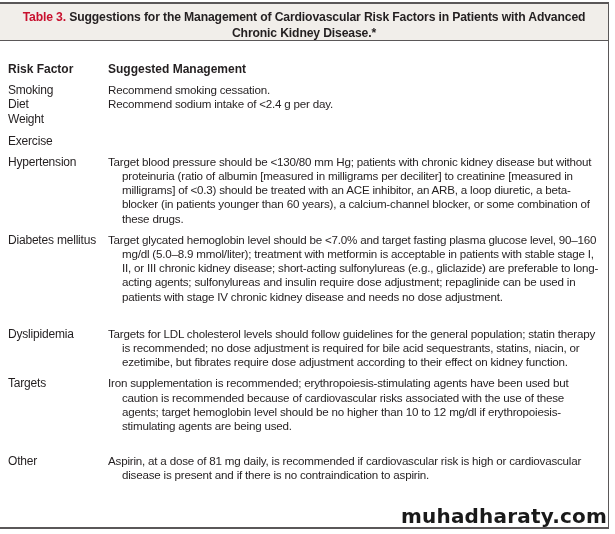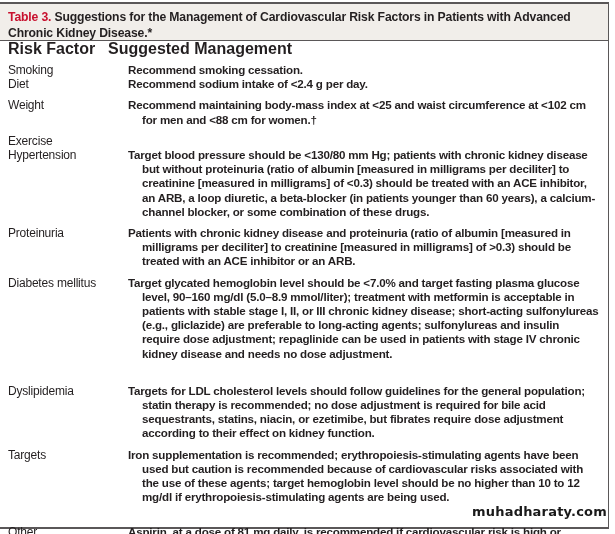--- a/index.html
+++ b/index.html
@@ -18,39 +18,39 @@
       box-sizing: border-box;
     }
     .title-bar {
       background: #f1eeea;
       border-bottom: 1.5px solid #5a5758;
       padding: 5px 8px 4px 8px;
       height: 37px; box-sizing: border-box;
       font-size: 12.2px; font-weight: bold; line-height: 16px;
       color: #231f20;
       letter-spacing: -0.15px;
+      text-align: center;
     }
     .title-bar .tlabel { color: #c8102e; }
     .col-head {
-      display: flex; padding: 0 0 0 8px; font-size: 16px; font-weight: bold; line-height: 16px;
+      display: flex; padding: 20px 0 0 8px; font-size: 12px; font-weight: bold; line-height: 16px;
     }
     .c1 { width: 100px; flex: none; }
     .c2 { flex: 1; padding-right: 8px; }
     .row {
       display: flex; padding-left: 8px; font-size: 11.6px; line-height: 14.2px;
       letter-spacing: -0.2px;
-      gap: 20px;
     }
     .row .c1 { font-size: 12px; }
     .row .c2 {
-      padding-left: 14px; text-indent: -14px; font-weight: bold;
+      padding-left: 14px; text-indent: -14px;
     }
     .watermark {
       position: absolute; right: 8px; top: 504px;
-      font-family: "DejaVu Sans", sans-serif; font-weight: bold; font-size: 13px;
+      font-family: "DejaVu Sans", sans-serif; font-weight: bold; font-size: 20px;
       color: #1a1a1a; letter-spacing: 0.2px;
     }
   </style>
 </head>
 <body>
 
 <div class="frame">
   <div class="title-bar">
     <span class="tlabel">Table 3.</span>
     <span>Suggestions for the Management of Cardiovascular Risk Factors in Patients with Advanced Chronic Kidney Disease.*</span>
@@ -62,34 +62,29 @@
   </div>
 
   <div class="row" style="margin-top:6px">
     <div class="c1">Smoking</div>
     <div class="c2">Recommend smoking cessation.</div>
   </div>
   <div class="row" style="">
     <div class="c1">Diet</div>
     <div class="c2">Recommend sodium intake of &lt;2.4 g per day.</div>
   </div>
-  <div class="row" style="margin-top:7px">
+  <div class="row" style="margin-top:1px">
     <div class="c1">Weight</div>
-    <div class="c2">Recommend maintaining body-mass index at &lt;25 and waist circumference at &lt;102 cm for men and &lt;88 cm for women.†</div>
   </div>
   <div class="row" style="margin-top:7px">
     <div class="c1">Exercise</div>
   </div>
-  <div class="row" style="">
+  <div class="row" style="margin-top:7px">
     <div class="c1">Hypertension</div>
     <div class="c2">Target blood pressure should be &lt;130/80 mm Hg; patients with chronic kidney disease but without proteinuria (ratio of albumin [measured in milligrams per deciliter] to creatinine [measured in milligrams] of &lt;0.3) should be treated with an ACE inhibitor, an ARB, a loop diuretic, a beta-blocker (in patients younger than 60 years), a calcium-channel blocker, or some combination of these drugs.</div>
-  </div>
-  <div class="row" style="margin-top:7px">
-    <div class="c1">Proteinuria</div>
-    <div class="c2">Patients with chronic kidney disease and proteinuria (ratio of albumin [measured in milligrams per deciliter] to creatinine [measured in milligrams] of &gt;0.3) should be treated with an ACE inhibitor or an ARB.</div>
   </div>
   <div class="row" style="margin-top:7px">
     <div class="c1">Diabetes mellitus</div>
     <div class="c2">Target glycated hemoglobin level should be &lt;7.0% and target fasting plasma glucose level, 90–160 mg/dl (5.0–8.9 mmol/liter); treatment with metformin is acceptable in patients with stable stage I, II, or III chronic kidney disease; short-acting sulfonylureas (e.g., gliclazide) are preferable to long-acting agents; sulfonylureas and insulin require dose adjustment; repaglinide can be used in patients with stage IV chronic kidney disease and needs no dose adjustment.</div>
   </div>
   <div class="row" style="margin-top:23px">
     <div class="c1">Dyslipidemia</div>
     <div class="c2">Targets for LDL cholesterol levels should follow guidelines for the general population; statin therapy is recommended; no dose adjustment is required for bile acid sequestrants, statins, niacin, or ezetimibe, but fibrates require dose adjustment according to their effect on kidney function.</div>
   </div>
   <div class="row" style="margin-top:7px">

